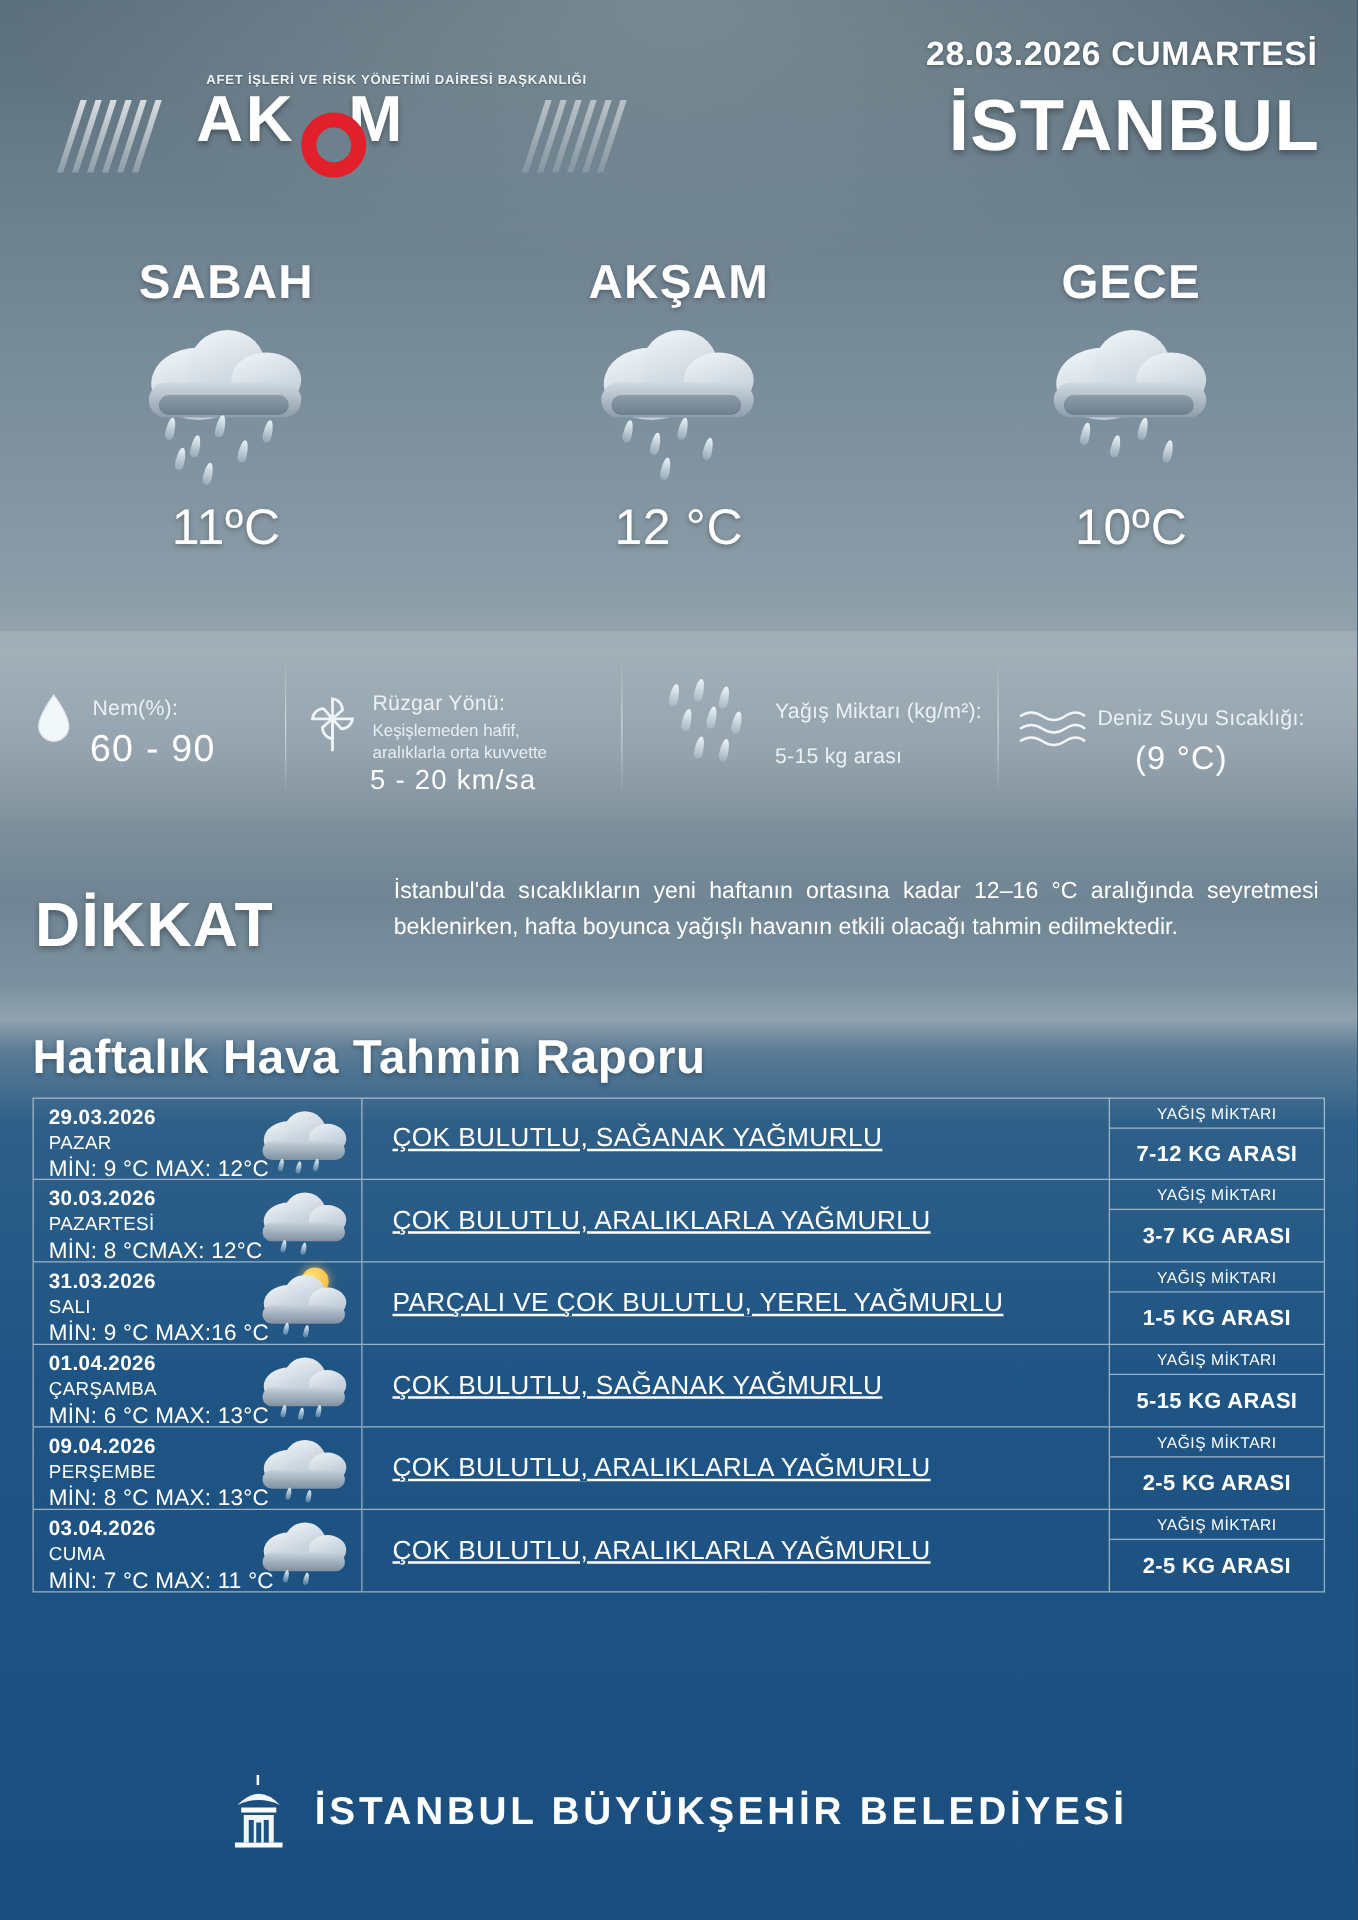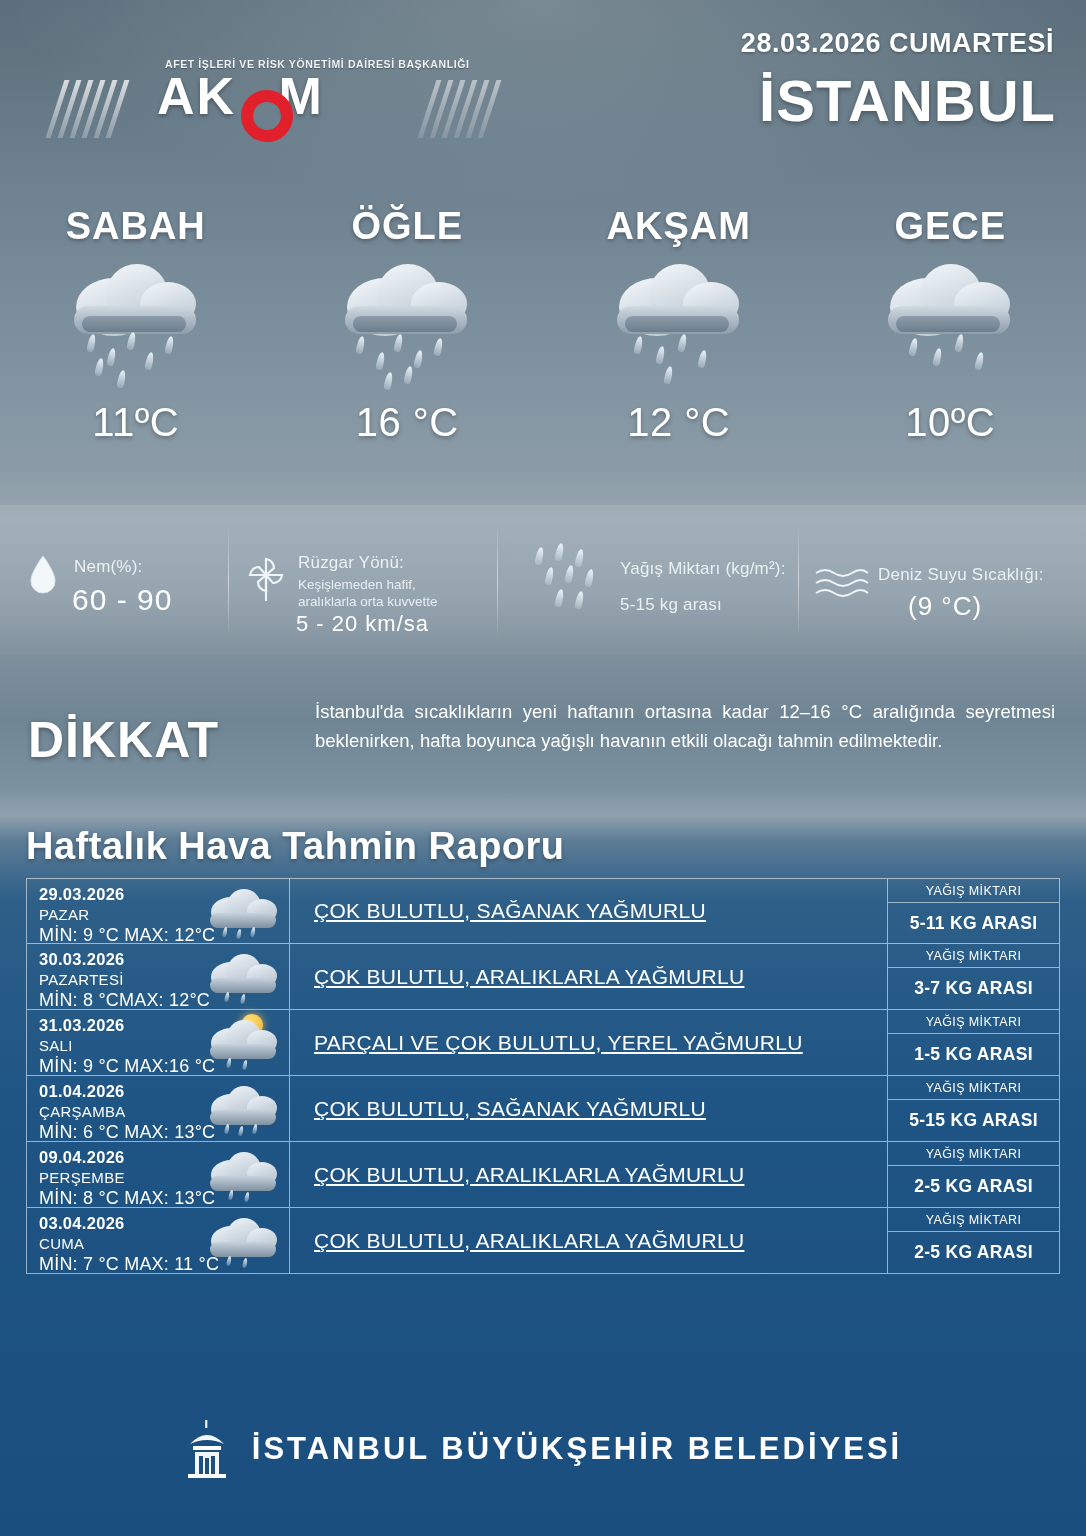--- a/index.html
+++ b/index.html
@@ -265,42 +265,20 @@
               <i style="left:80px;top:20px"></i>
             <i style="left:100px;top:4px"></i>
               <i style="left:52px;top:38px"></i>
             <i style="left:30px;top:26px"></i>
           </div>
         </div>
       </div>
       <div class="temp">11ºC</div>
     </div>
 
-    <div class="dp">
-      <div class="name">ÖĞLE</div>
-      <div class="icon">
-        <div class="cloud">
-          <div class="b b1"></div>
-            <div class="b b2"></div>
-            <div class="b b3"></div>
-          <div class="base"></div>
-            <div class="dark"></div>
-          <div class="drops">
-            <i style="left:20px;top:4px"></i>
-              <i style="left:40px;top:20px"></i>
-            <i style="left:58px;top:2px"></i>
-              <i style="left:78px;top:18px"></i>
-            <i style="left:98px;top:6px"></i>
-              <i style="left:48px;top:40px"></i>
-            <i style="left:68px;top:34px"></i>
-          </div>
-        </div>
-      </div>
-      <div class="temp">16 °C</div>
-    </div>
 
     <div class="dp">
       <div class="name">AKŞAM</div>
       <div class="icon">
         <div class="cloud">
           <div class="b b1"></div>
             <div class="b b2"></div>
             <div class="b b3"></div>
           <div class="base"></div>
             <div class="dark"></div>
@@ -421,21 +399,21 @@
               <i style="left:16px;top:40px"></i>
                 <i style="left:30px;top:42px"></i>
                 <i style="left:44px;top:40px"></i>
             </div>
           </div>
         </div>
       </div>
       <div class="c-desc">ÇOK BULUTLU, SAĞANAK YAĞMURLU</div>
       <div class="c-rain">
         <div class="h">YAĞIŞ MİKTARI</div>
-        <div class="v">5-11 KG ARASI</div>
+        <div class="v">7-12 KG ARASI</div>
       </div>
     </div>
 
     <div class="row">
       <div class="c-date">
         <div class="d1">30.03.2026</div>
         <div class="d2">PAZARTESİ</div>
         <div class="d3">MİN: 8 °CMAX: 12°C</div>
         <div class="mini">
           <div class="mini-cloud">

